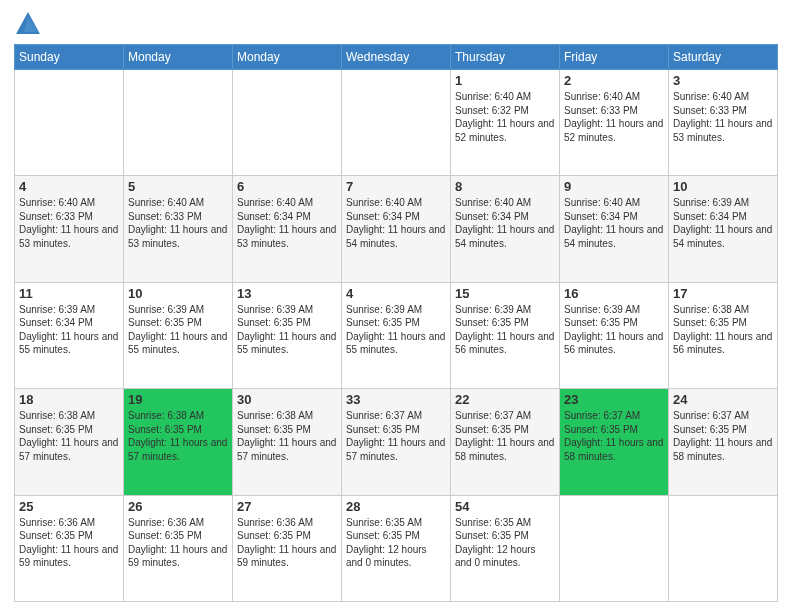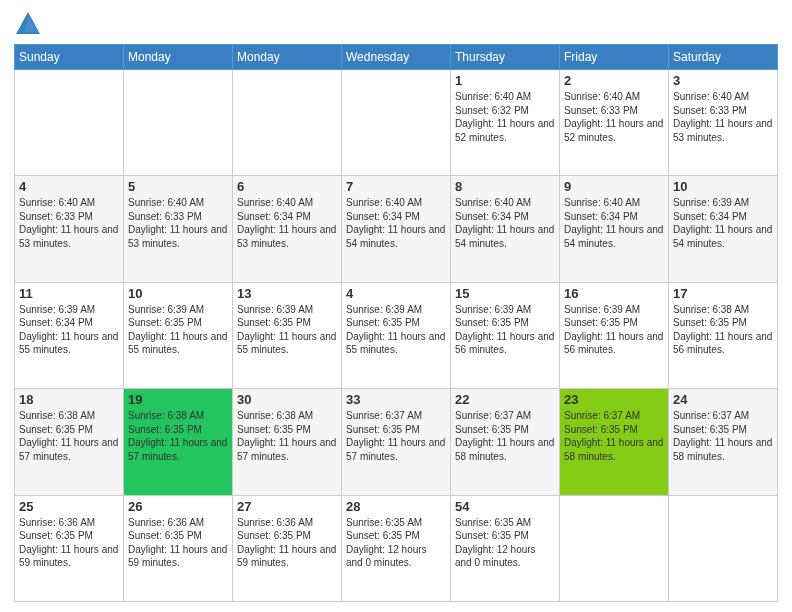--- a/index.html
+++ b/index.html
@@ -276,21 +276,21 @@
             <div class="day-info" style="white-space: pre-line;">Sunrise: 6:37 AM
 Sunset: 6:35 PM
 Daylight: 11 hours and 57 minutes.</div>
           </td>
           <td style="background: rgb(245, 245, 245); margin-left: 38px;">
             <span class="day-num">22</span>
             <div class="day-info" style="white-space: pre-line;">Sunrise: 6:37 AM
 Sunset: 6:35 PM
 Daylight: 11 hours and 58 minutes.</div>
           </td>
-          <td style="background: #84cc16;">
+          <td style="background: #22c55e;">
             <span class="day-num">23</span>
             <div class="day-info" style="white-space: pre-line;">Sunrise: 6:37 AM
 Sunset: 6:35 PM
 Daylight: 11 hours and 58 minutes.</div>
           </td>
           <td style="background: rgb(245, 245, 245);">
             <span class="day-num">24</span>
             <div class="day-info" style="white-space: pre-line;">Sunrise: 6:37 AM
 Sunset: 6:35 PM
 Daylight: 11 hours and 58 minutes.</div>

